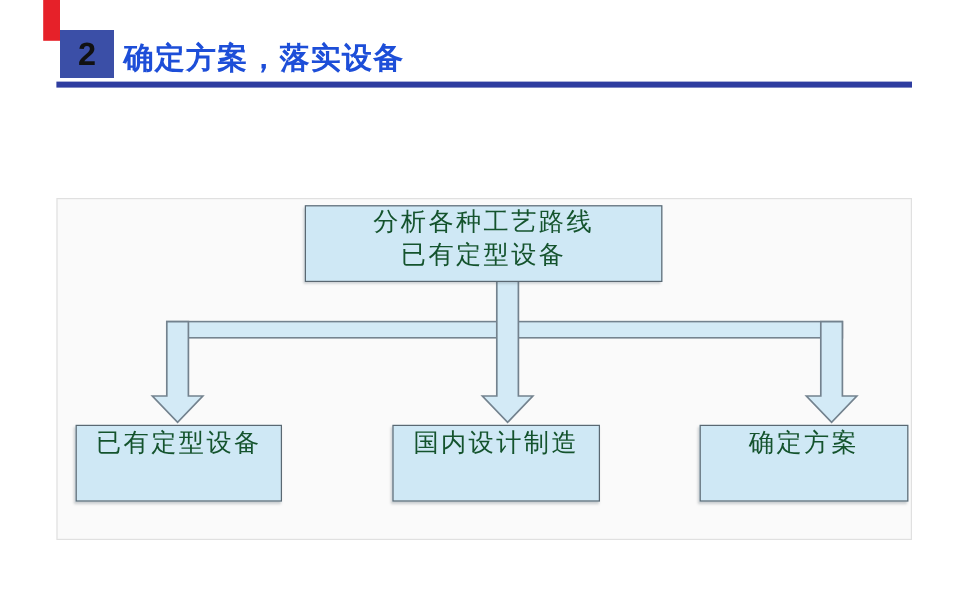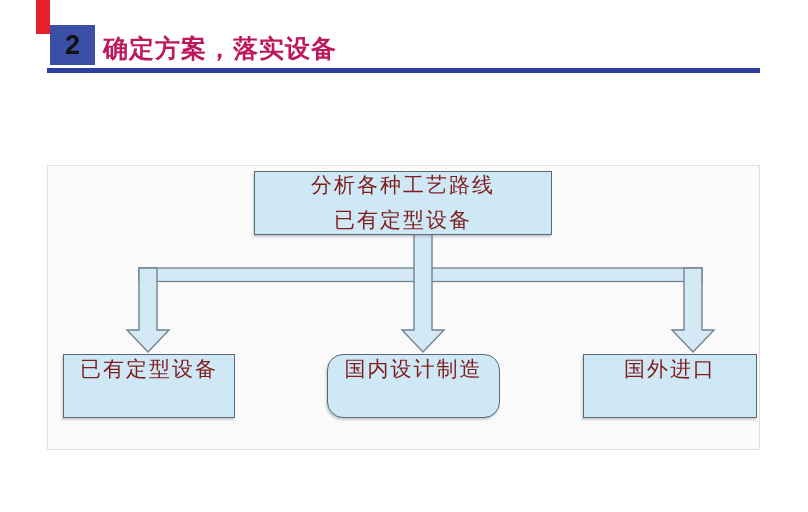--- a/index.html
+++ b/index.html
@@ -27,21 +27,21 @@
     font-size: 27px;
     font-weight: bold;
   }
   .header-title {
     position: absolute;
     left: 103px; top: 31px;
     height: 34px;
     display: flex; align-items: center;
     font-size: 25px;
     font-weight: bold;
-    color: #be185d;
+    color: #1d4ed8;
     letter-spacing: 1px;
     white-space: nowrap;
   }
   .header-rule {
     position: absolute;
     left: 47px; top: 68px;
     width: 713px; height: 5px;
   }
 
   
@@ -57,40 +57,40 @@
     position: absolute;
     left: 0; top: 0;
     width: 808px; height: 512px;
     pointer-events: none;
   }
   .node {
     position: absolute;
     box-sizing: border-box;
     border: 1.5px solid #5a6872;
     display: flex; flex-direction: column;
-    align-items: center; justify-content: space-between;
+    align-items: center; justify-content: flex-start;
     font-family: "Liberation Serif", "DejaVu Serif", serif;
-    color: #7f1d1d;
+    color: #14532d;
     letter-spacing: 2px;
     text-align: center;
     box-shadow: -1px 2px 2px rgba(90,104,114,0.30);
   }
   .node-root {
     left: 254px; top: 171px;
     width: 298px; height: 64px;
     font-size: 21px;
     line-height: 27px;
   }
   .node-leaf {
     top: 354px;
     height: 64px;
     font-size: 21px;
   }
   .node-leaf-1 { left: 63px;  width: 172px; }
-  .node-leaf-2 { left: 327px; width: 173px; border-radius: 16px; }
+  .node-leaf-2 { left: 327px; width: 173px; }
   .node-leaf-3 { left: 583px; width: 174px; }
 </style>
 </head>
 <body>
 
 <div id="page">
 
   <div class="accent-bar" style="background: rgb(230, 33, 41);"></div>
   <div class="num-box" style="background: rgb(59, 79, 167);">
     <span>2</span>
@@ -116,16 +116,16 @@
     <div>已有定型设备</div>
   </div>
 
   <div class="node node-leaf node-leaf-1" style="background: rgb(207, 232, 245);">
     <span>已有定型设备</span>
   </div>
   <div class="node node-leaf node-leaf-2" style="background: rgb(207, 232, 245);">
     <span>国内设计制造</span>
   </div>
   <div class="node node-leaf node-leaf-3" style="background: rgb(207, 232, 245);">
-    <span>国外进口</span>
+    <span>确定方案</span>
   </div>
 
 </div>
 
 </body></html>

